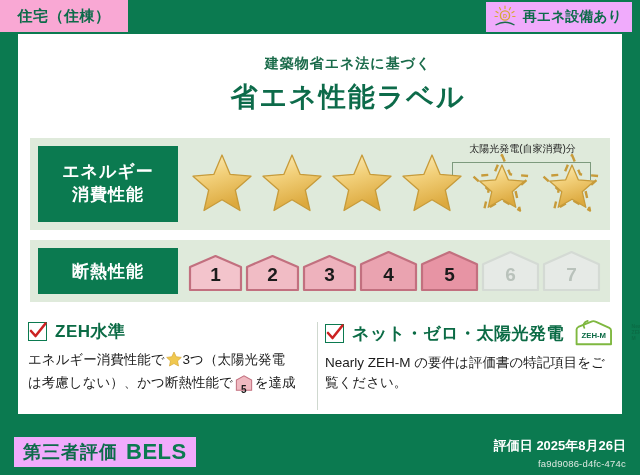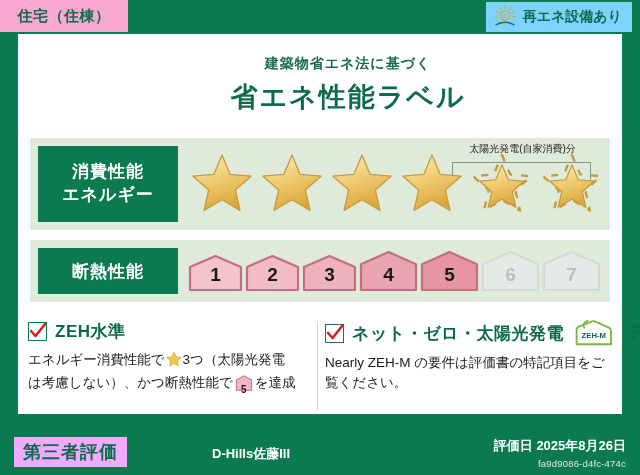--- a/index.html
+++ b/index.html
@@ -43,21 +43,21 @@
     font-weight: bold;
     font-size: 15px;
     letter-spacing: 0.5px;
   }
 
   
   .renew-badge {
     position: absolute;
     right: 8px; top: 2px;
     height: 30px;
-    background: #7dd3fc;
+    background: #f0abfc;
     display: flex; align-items: center;
     padding: 0 10px 0 6px;
     gap: 5px;
   }
   .renew-badge .txt {
     color: #0d6b4a;
     font-weight: bold;
     font-size: 14px;
   }
   .sun-icon { width: 26px; height: 24px; display:block; }
@@ -269,22 +269,22 @@
     <span class="txt">再エネ設備あり</span>
   </div>
 
   <div class="title-wrap">
     <div class="title-sub">建築物省エネ法に基づく</div>
     <div class="title-main">省エネ性能ラベル</div>
   </div>
 
   <div class="row" id="row-energy">
     <div class="row-label">
+      <span>エネルギー</span>
       <span>消費性能</span>
-      <span>エネルギー</span>
     </div>
     <div class="row-content">
       <div class="solar-caption">太陽光発電(自家消費)分</div>
       <div class="solar-bracket"></div>
       <div class="stars" id="stars-container">
           <div class="star-cell">
             <svg width="68" height="66" viewBox="0 0 68 66">
               <defs>
                 <linearGradient id="g0" x1="0" y1="0" x2="0.35" y2="1">
                   <stop offset="0%" stop-color="#fdf2c4"></stop>
@@ -451,20 +451,20 @@
           <span>Nearly</span><br>
           <span>ZEH-M</span>
         </span>
       </span>
     </div>
     <div class="info-body">Nearly ZEH-M の要件は評価書の特記項目をご覧ください。</div>
   </div>
 
   <div class="footer-bels">
     <span class="bels-jp">第三者評価</span>
-  </div>
-  <div class="project-name">D-Hills佐藤III</div>
+    <span class="bels-en">BELS</span>
+  </div>
   <div class="footer-right">
     <div class="eval-date">評価日 2025年8月26日</div>
     <div class="eval-id">fa9d9086-d4fc-474c</div>
   </div>
 
 </div>
 
 </body></html>

